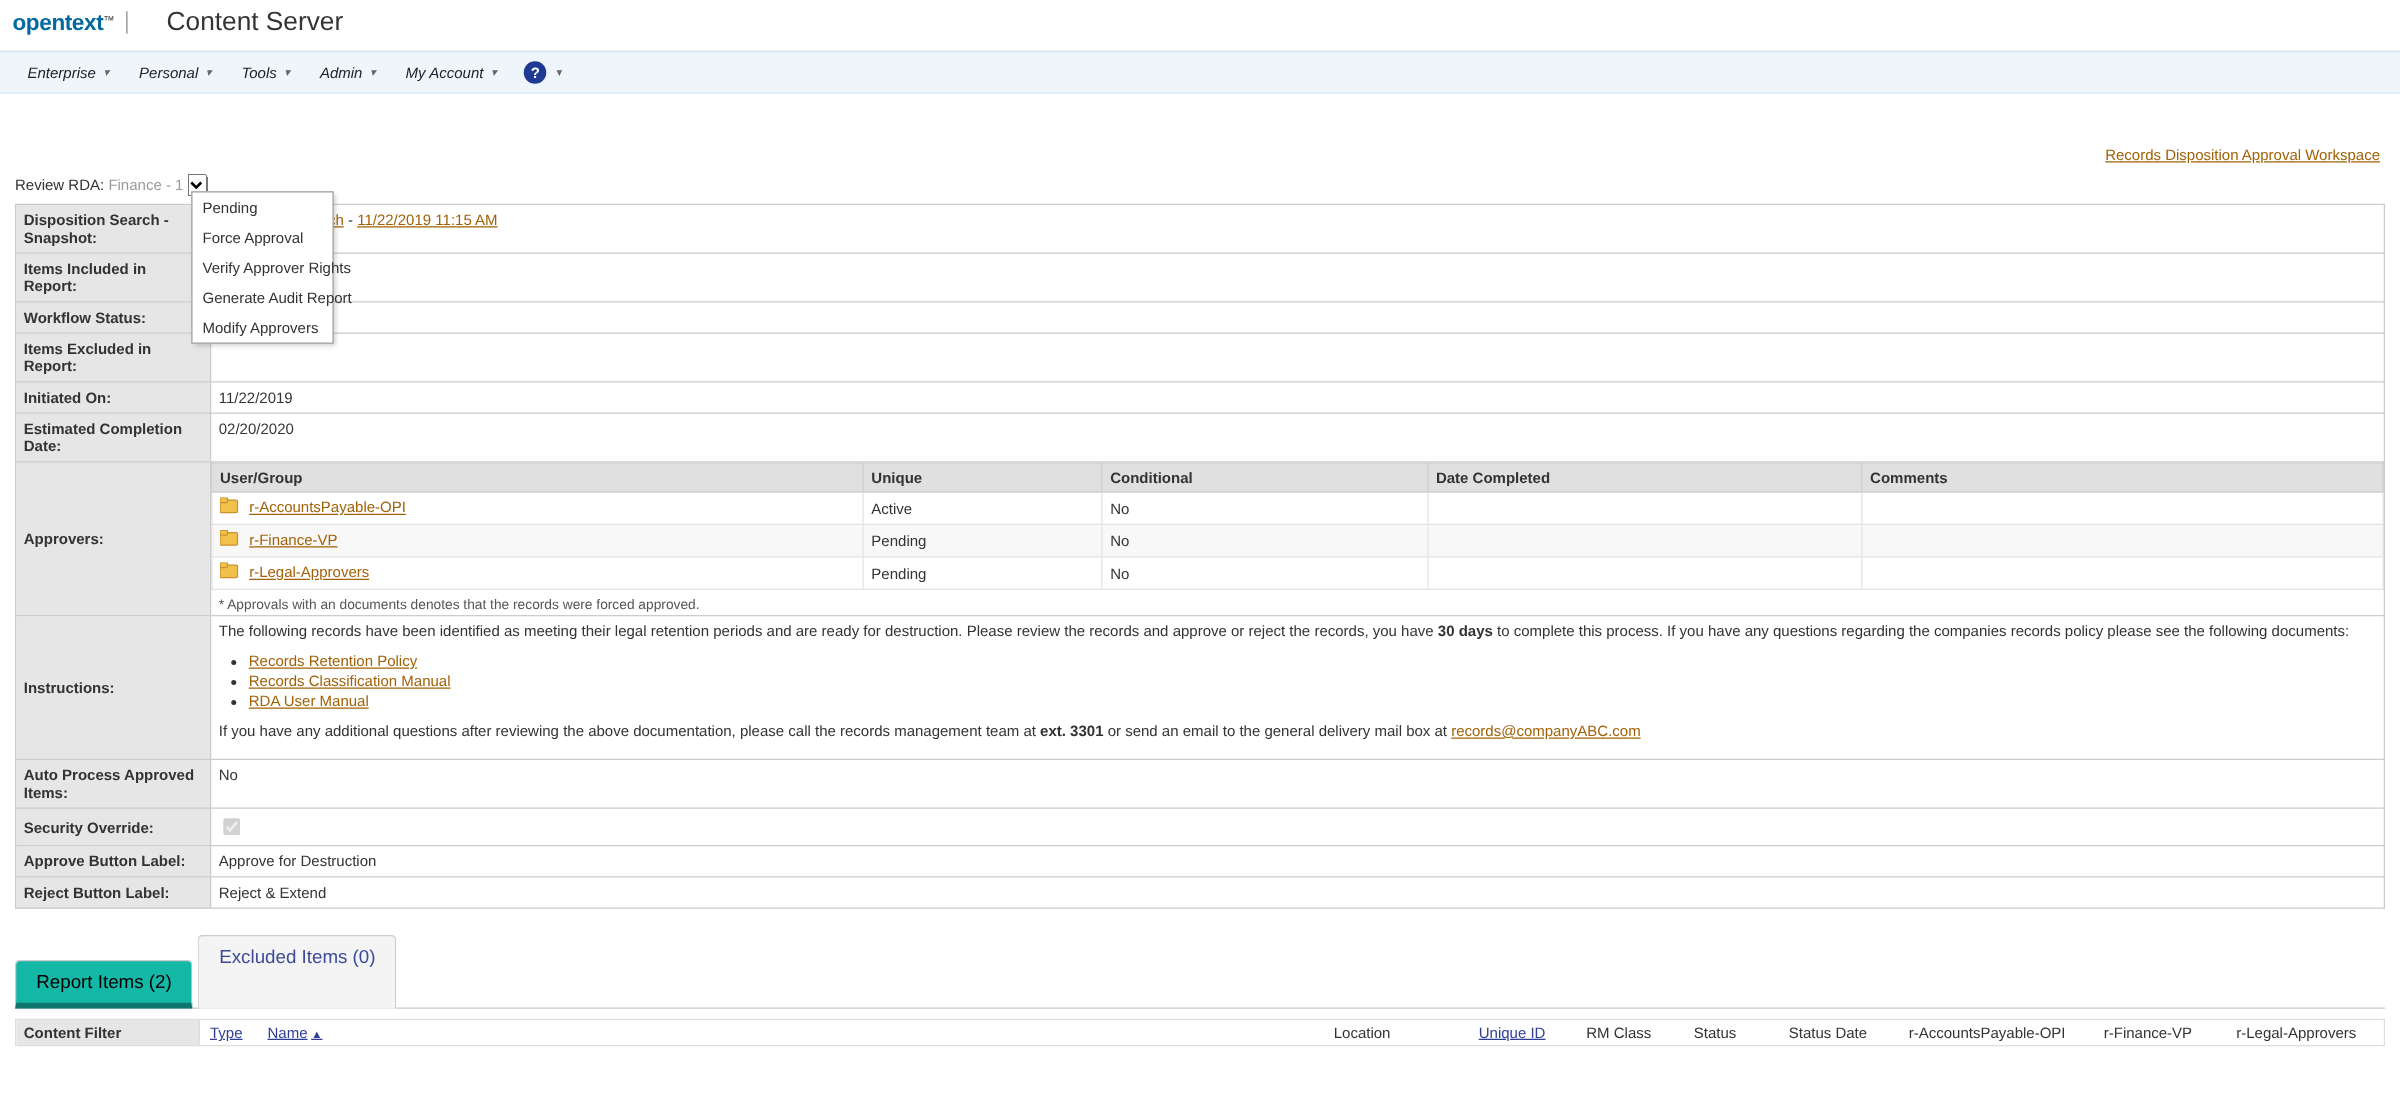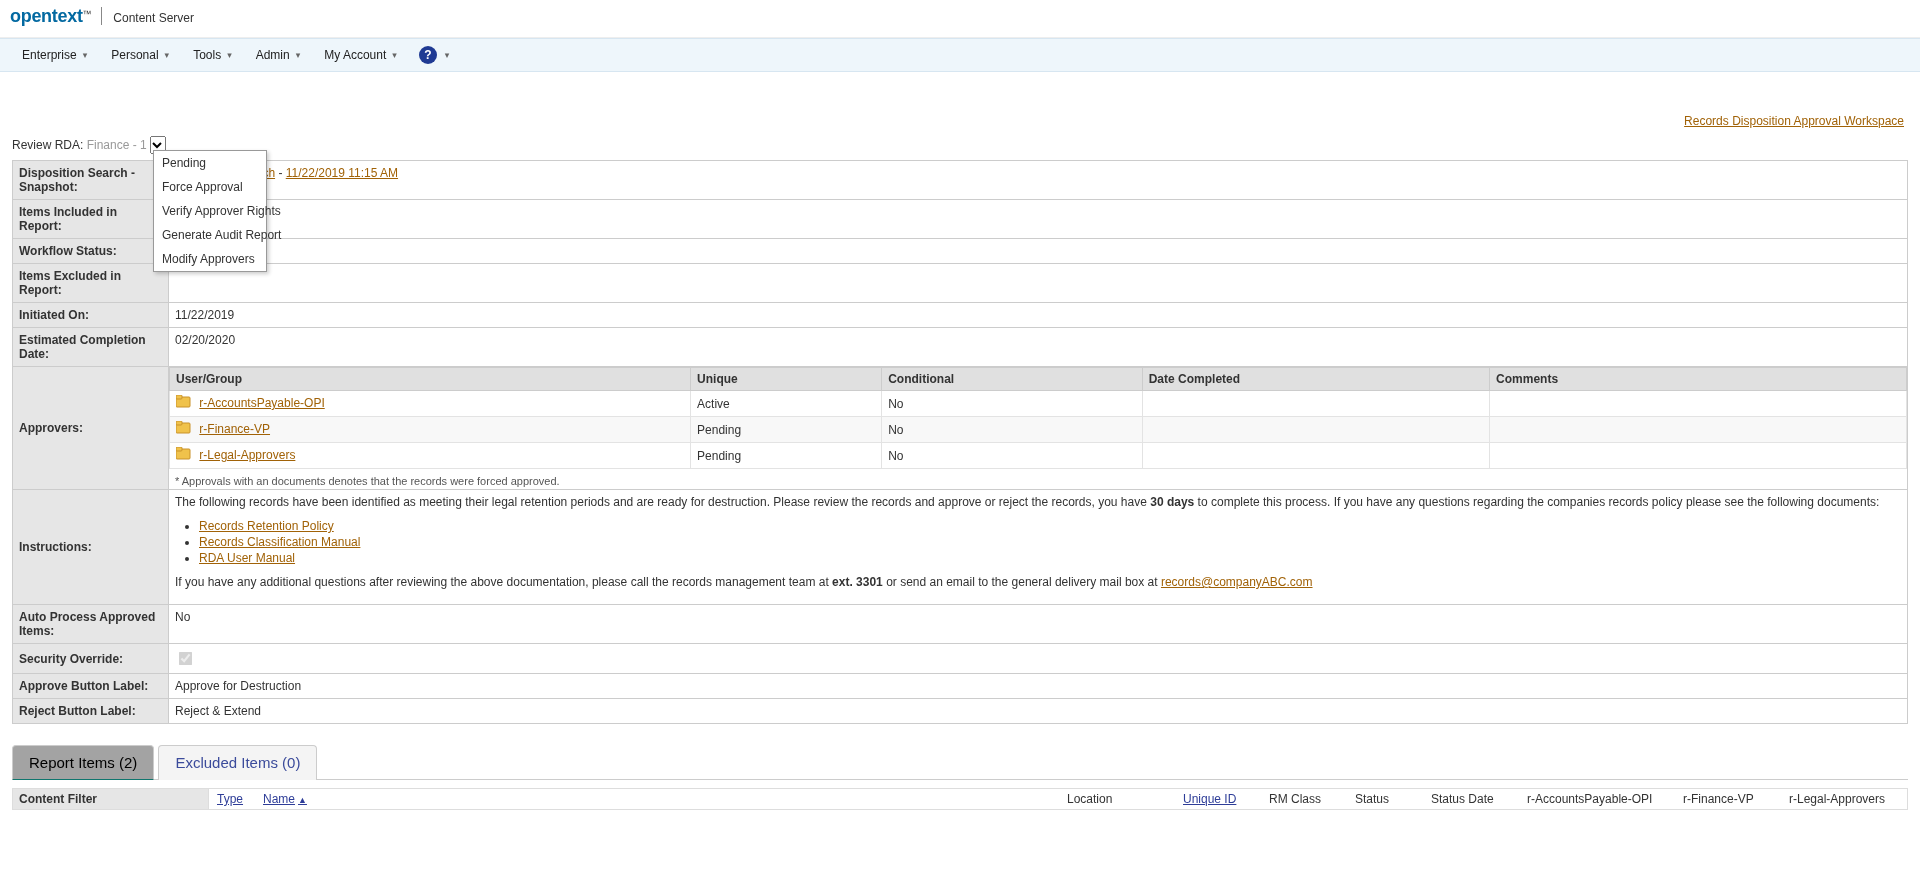--- a/index.html
+++ b/index.html
@@ -14,39 +14,40 @@
   a { color: #a16207; text-decoration: underline; cursor: pointer; }
 
   
   .brandbar {
     padding: 6px 10px 10px 10px;
     border-bottom: 1px solid #eee;
   }
   .brand-ot { font-weight: 800; font-size: 18px; letter-spacing: -0.3px; color:#0369a1; }
   .brand-tm { font-size: 9px; vertical-align: super; }
   .brand-divider { display:inline-block; border-left: 1px solid #888; height: 18px; margin: 0 8px -3px 6px; }
-  .brand-cs { font-size: 12px; color:#333; }
+  .brand-cs { font-size: 21px; color:#333;margin-left:20px; }
 
   
   .menubar {
     background: #eef6fb;
     border-top: 1px solid #d7e6f1;
     border-bottom: 1px solid #d7e6f1;
     padding: 0 10px;
     display: flex;
     align-items: center;
     height: 32px;
   }
   .menubar .menuitem {
     padding: 7px 12px;
     color: #222;
     cursor: pointer;
     display: flex;
     align-items: center;
     gap: 6px;
+    font-style: italic;
   }
   .menubar .menuitem .chev { font-size: 9px; color:#666; }
   .help-icon {
     width: 18px; height: 18px; border-radius: 50%;
     background: #1f3a93; color: #fff;
     display: inline-flex; align-items: center; justify-content: center;
     font-weight: bold; font-size: 12px; margin-left: 10px; cursor:pointer;
   }
   .help-chev { font-size:9px; color:#666; margin-left:8px; cursor:pointer; }
 
@@ -142,39 +143,40 @@
     padding: 8px 16px;
     margin-right: 4px;
     cursor: pointer;
     background: #f4f4f4;
     color: #3b4b9b;
     font-size: 15px;
     position: relative;
     top: 1px;
   }
   .tab.active {
-    background: #a3a3a3;
+    background: #14b8a6;
     color: #000;
-    border-bottom: 1px solid #0f766e;
+    border-bottom: 5px solid #0f766e;
+    margin-top: 20px;
   }
 
   
   .filter-row {
     margin-top: 8px;
     border: 1px solid #ddd;
     display: flex;
     align-items: stretch;
     height: 20px;
     overflow: hidden;
   }
   .filter-row .filter-label {
     background: #e6e6e6;
     font-weight: bold;
     padding: 3px 6px;
-    width: 196px;
+    width: 147px;
     box-sizing: border-box;
     border-right: 1px solid #ddd;
   }
   .filter-row .res-head {
     padding: 3px 8px;
     color: #2e3d98;
     white-space: nowrap;
     text-decoration: underline;
     cursor:pointer;
   }

